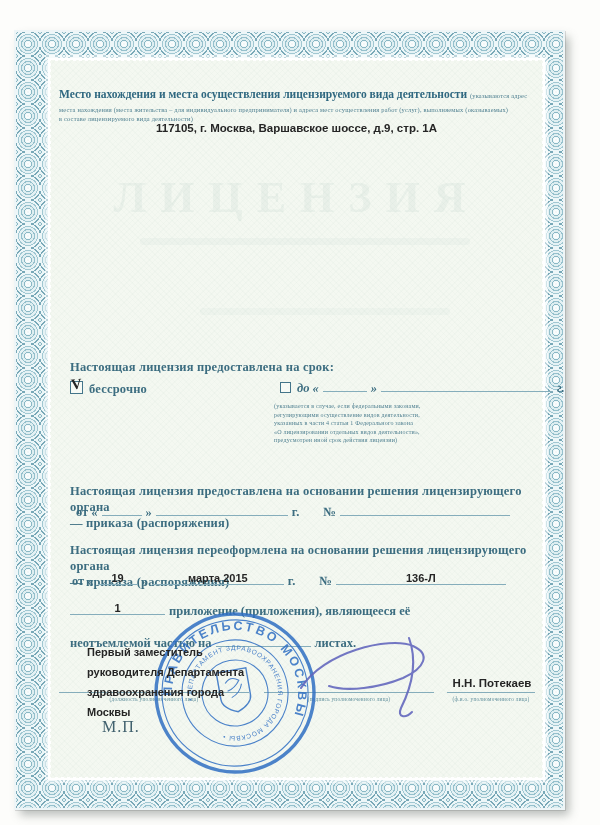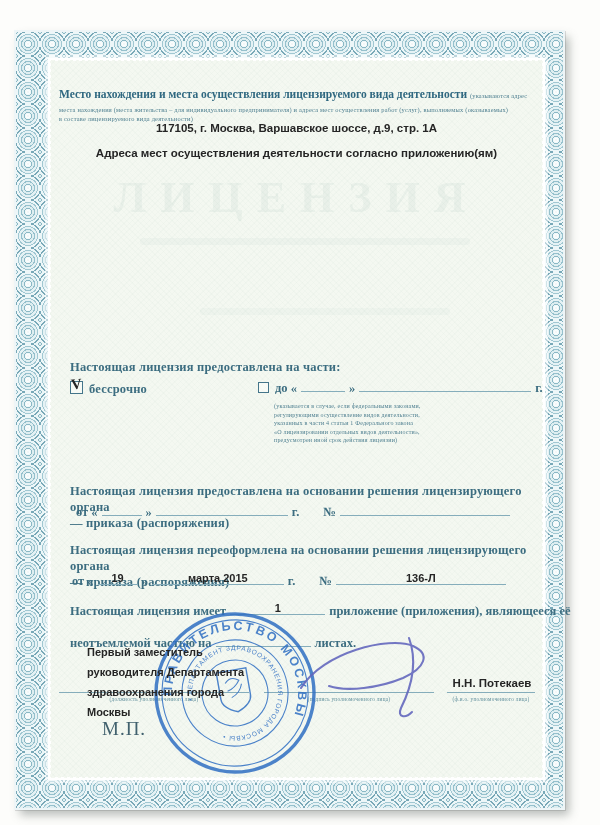--- a/index.html
+++ b/index.html
@@ -64,27 +64,26 @@
         <div class="centerline wmark" style="top:112px;">ЛИЦЕНЗИЯ</div>
         <div class="ghost" style="left:90px;top:178px;width:330px;height:7px;"></div>
         <div class="ghost" style="left:150px;top:248px;width:250px;height:7px;opacity:.8;"></div>
 
         <div style="left:9px;top:24px;width:486px;">
           <span class="serif" style="font-weight:bold;font-size:11.5px;color:#2f6880;">Место нахождения и места осуществления лицензируемого вида деятельности </span><span class="small-note">(указываются адрес</span>
           <div class="small-note prelines" style="margin-top:3px;">места нахождения (места жительства – для индивидуального предпринимателя) и адреса мест осуществления работ (услуг), выполняемых (оказываемых)
 в составе лицензируемого вида деятельности)</div>
         </div>
         <div class="centerline typed" style="top:62px;font-size:11.5px;text-align:center;">117105, г. Москва, Варшавское шоссе, д.9, стр. 1А</div>
-        <div class="centerline typed" style="top:87px;font-size:11.5px;">Адреса мест осуществления деятельности согласно приложению(ям)</div>
 
-        <div class="tmpl" style="left:20px;top:299px;">Настоящая лицензия предоставлена на части:</div>
+        <div class="tmpl" style="left:20px;top:299px;">Настоящая лицензия предоставлена на срок:</div>
         <div style="left:20px;top:319px;">
           <span class="cb"><span class="mark">V</span></span><span class="tmpl" style="position:relative;top:0;">бессрочно</span>
         </div>
-        <div class="row" style="left:208px;top:319px;">
+        <div class="row" style="left:230px;top:319px;font-style:italic;">
           <span class="cb" style="width:9px;height:9px;"></span><span>до «</span><span class="fl w44"><span></span></span><span>»</span><span class="fl w172"><span></span></span><span>г.</span>
         </div>
         <div class="small-note prelines" style="left:224px;top:342px;width:240px;font-size:6px;line-height:8.6px;">(указывается в случае, если федеральными законами,
 регулирующими осуществление видов деятельности,
 указанных в части 4 статьи 1 Федерального закона
 «О лицензировании отдельных видов деятельности»,
 предусмотрен иной срок действия лицензии)</div>
 
         <div class="tmpl" style="left:20px;top:423px;width:470px;">
           <span>Настоящая лицензия предоставлена на основании решения лицензирующего органа</span><br>
@@ -96,40 +95,40 @@
 
         <div class="tmpl" style="left:20px;top:470px;width:470px;margin-top:12px;">
           <span>Настоящая лицензия переоформлена на основании решения лицензирующего органа</span><br>
           <span>— приказа (распоряжения)</span>
         </div>
         <div class="row" style="left:22px;top:512px;">
           <span>от «</span><span class="fl w40"><span>19</span></span><span>»</span><span class="fl w132"><span>марта 2015</span></span><span>г.</span><span class="numsign">№</span><span class="fl w170"><span>136-Л</span></span>
         </div>
 
         <div class="row" style="left:20px;top:542px;">
-          <span>Настоящая лицензия имеет</span><span class="fl w95"><span>1</span></span><span>приложение (приложения), являющееся её</span>
+          <span class="fl w95"><span>1</span></span><span>приложение (приложения), являющееся её</span>
         </div>
         <div class="row" style="left:20px;top:574px;">
           <span>неотъемлемой частью на</span><span class="fl w95"><span></span></span><span>листах.</span>
         </div>
 
         <div class="typed prelines" style="left:37px;top:582px;width:200px;font-size:11px;line-height:20px;z-index:6;">Первый заместитель
 руководителя Департамента
 здравоохранения города
 Москвы</div>
         <div class="typed" style="left:397px;top:617px;width:90px;font-size:11.5px;text-align:center;">Н.Н. Потекаев</div>
 
         <div class="rule" style="left:9px;top:632px;width:190px;"></div>
         <div class="rule" style="left:214px;top:632px;width:170px;"></div>
         <div class="rule" style="left:397px;top:632px;width:88px;"></div>
         <div class="caption" style="left:9px;top:636px;width:190px;">(должность уполномоченного лица)</div>
         <div class="caption" style="left:214px;top:636px;width:170px;">(подпись уполномоченного лица)</div>
         <div class="caption" style="left:397px;top:636px;width:88px;">(ф.и.о. уполномоченного лица)</div>
 
-        <div class="serif" style="left:52px;top:658px;font-size:19px;color:#41616e;letter-spacing:1px;">М.П.</div>
+        <div class="serif" style="left:52px;top:658px;font-size:16px;color:#41616e;letter-spacing:1px;">М.П.</div>
 
         <svg class="sig" style="left:243px;top:572px;z-index:7;" width="160" height="90" viewBox="0 0 160 90">
           <g fill="none" stroke="#6165bd" stroke-width="2.1" stroke-linecap="round" opacity=".88">
             <path d="M8,56 C30,20 96,4 120,14 C138,22 132,36 110,46 C86,56 54,60 36,54"></path>
             <path d="M116,6 C124,28 120,52 108,76 C104,85 112,87 119,80"></path>
           </g>
         </svg>
 
         <svg class="stamp" style="left:100px;top:548px;z-index:5;" width="170" height="170" viewBox="0 0 170 170">
           <g transform="rotate(-10 85 85)">

